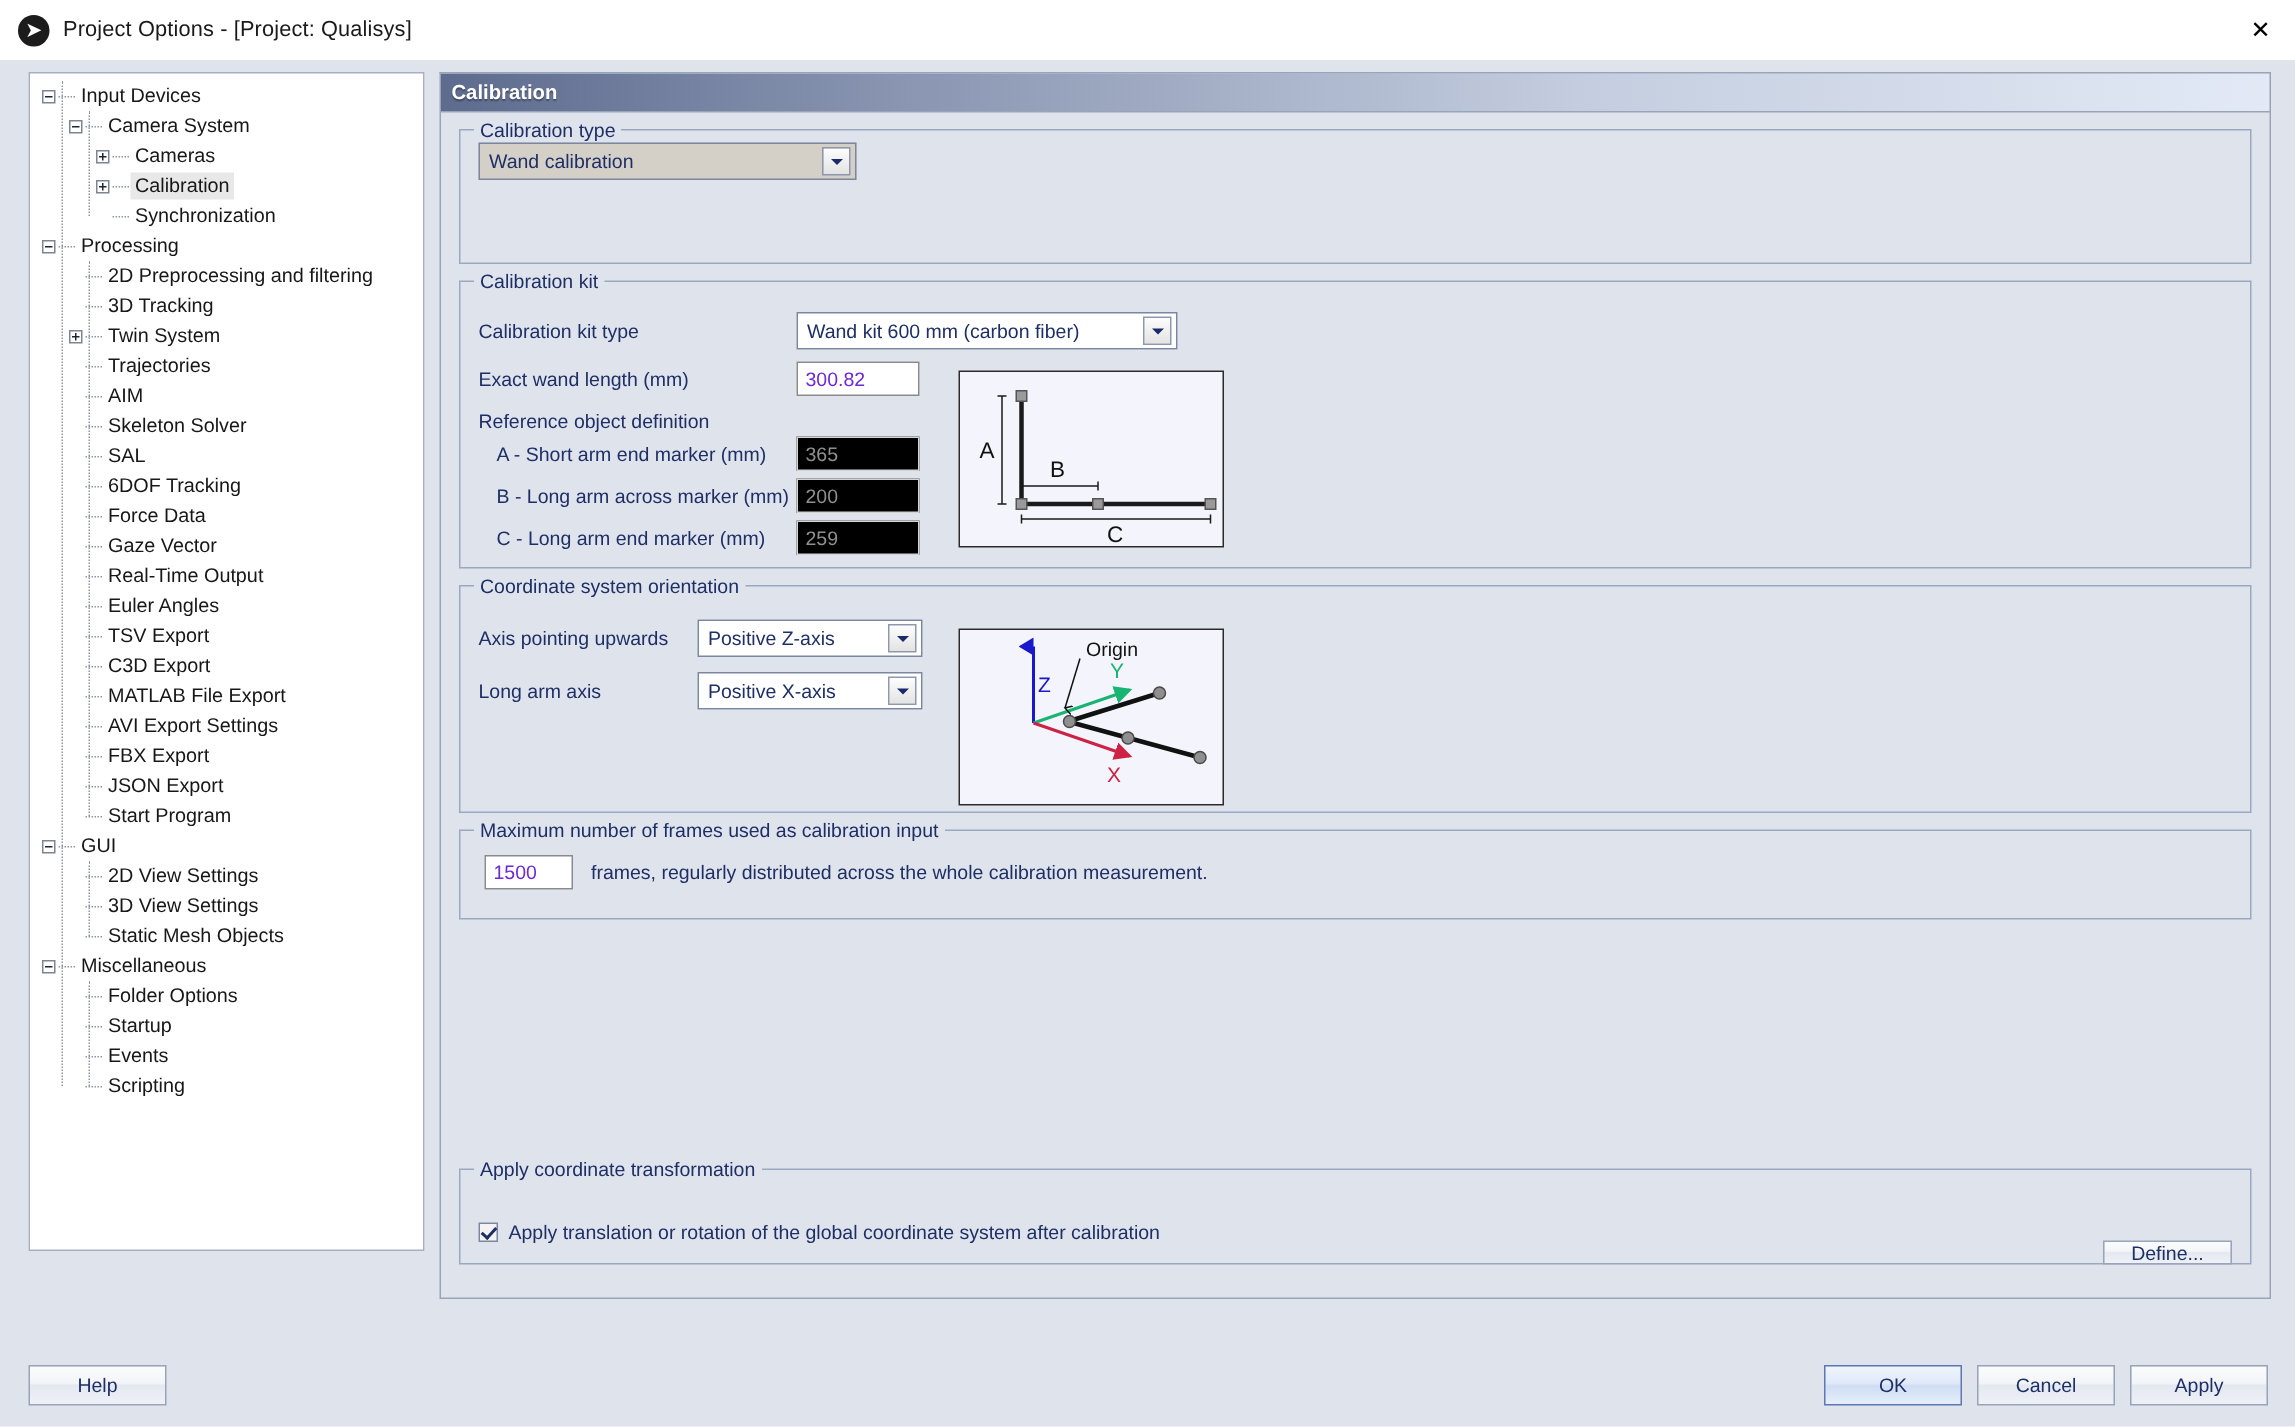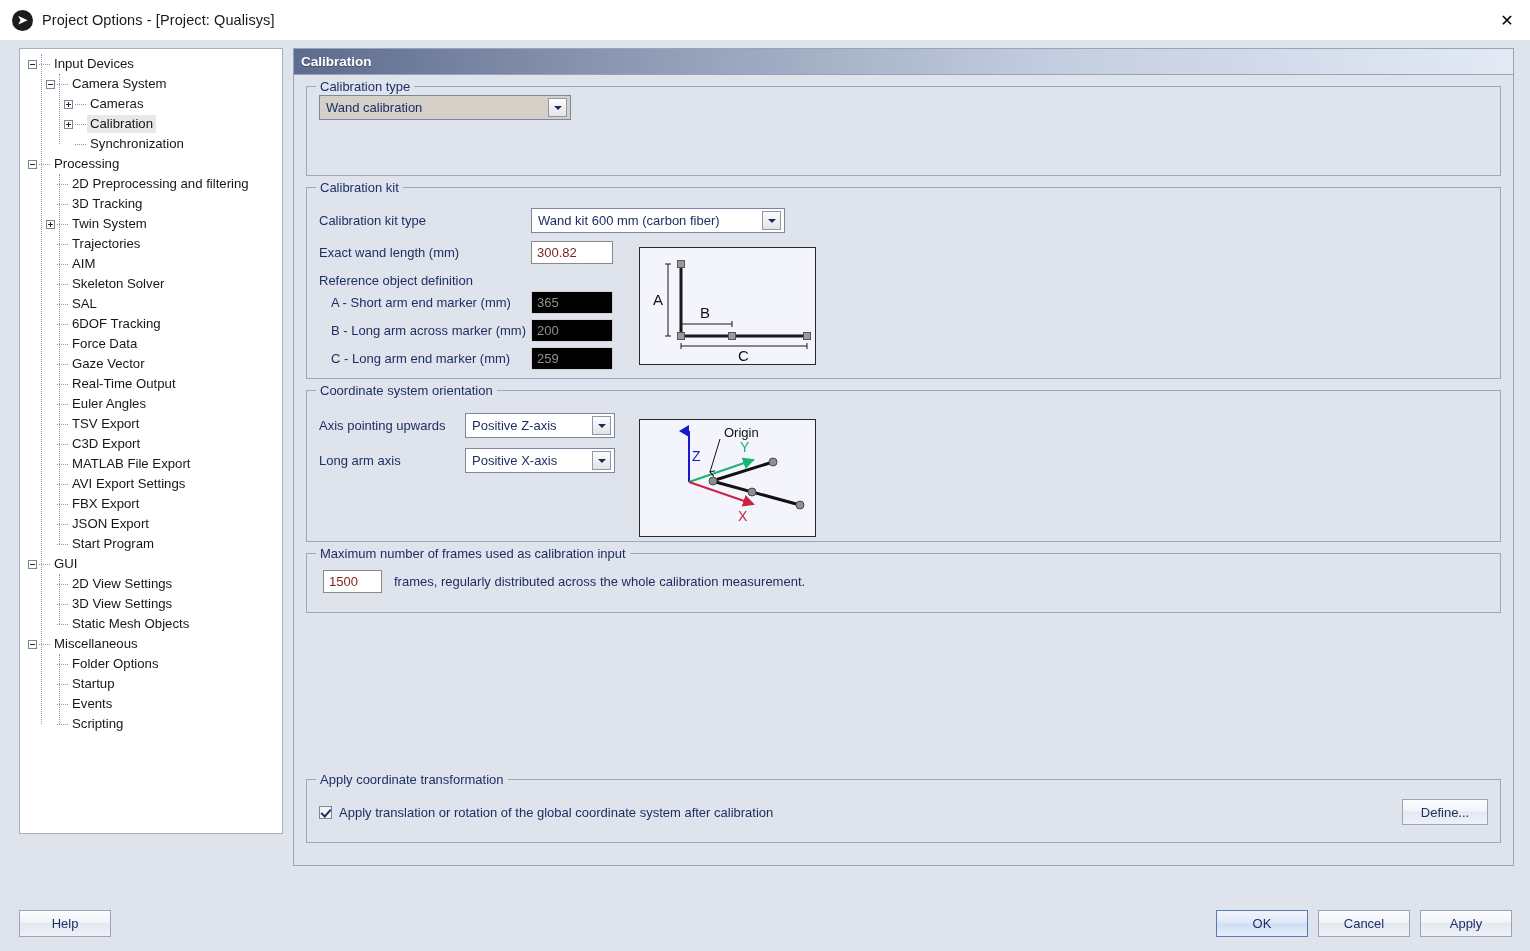--- a/index.html
+++ b/index.html
@@ -157,21 +157,21 @@
   }
   .combo .arrowbtn::after {
     content: ""; width: 0; height: 0;
     border-left: 4px solid transparent;
     border-right: 4px solid transparent;
     border-top: 4px solid #1a2a6b;
   }
 
   .txt {
     height: 23px; border: 1px solid #8a8a8a;
-    background: #ffffff; color: #7f1d1d;
+    background: #ffffff; color: #6d28d9;
     font-size: 13px; padding: 0 5px;
     display: flex; align-items: center;
     font-family: "Liberation Sans", sans-serif;
   }
   .txt.disabled {
     background: #000000; border: 1px solid #d4d4d4; color: #8f8f8f;
   }
 
   
   .diagram {
@@ -579,21 +579,21 @@
           </div>
         </div>
 
         <div style="flex:1;"></div>
 
         <div class="group" style="height:64px;margin-bottom:12px;padding-top:15px;">
           <div class="gtitle">Apply coordinate transformation</div>
           <div class="row" style="margin-top:4px;">
             <div class="cbox checked"></div>
             <div class="lbl-b">Apply translation or rotation of the global coordinate system after calibration</div>
-            <div class="btn" style="margin-left:auto;min-width:86px;height:26px;">Define...</div>
+            <div class="btn" style="margin-left:auto;min-width:86px;height:16px;margin-top:28px;">Define...</div>
           </div>
         </div>
 
       </div>
     </div>
   </div>
 
   <div class="footer">
     <div class="btn">Help</div>
     <div class="right">

